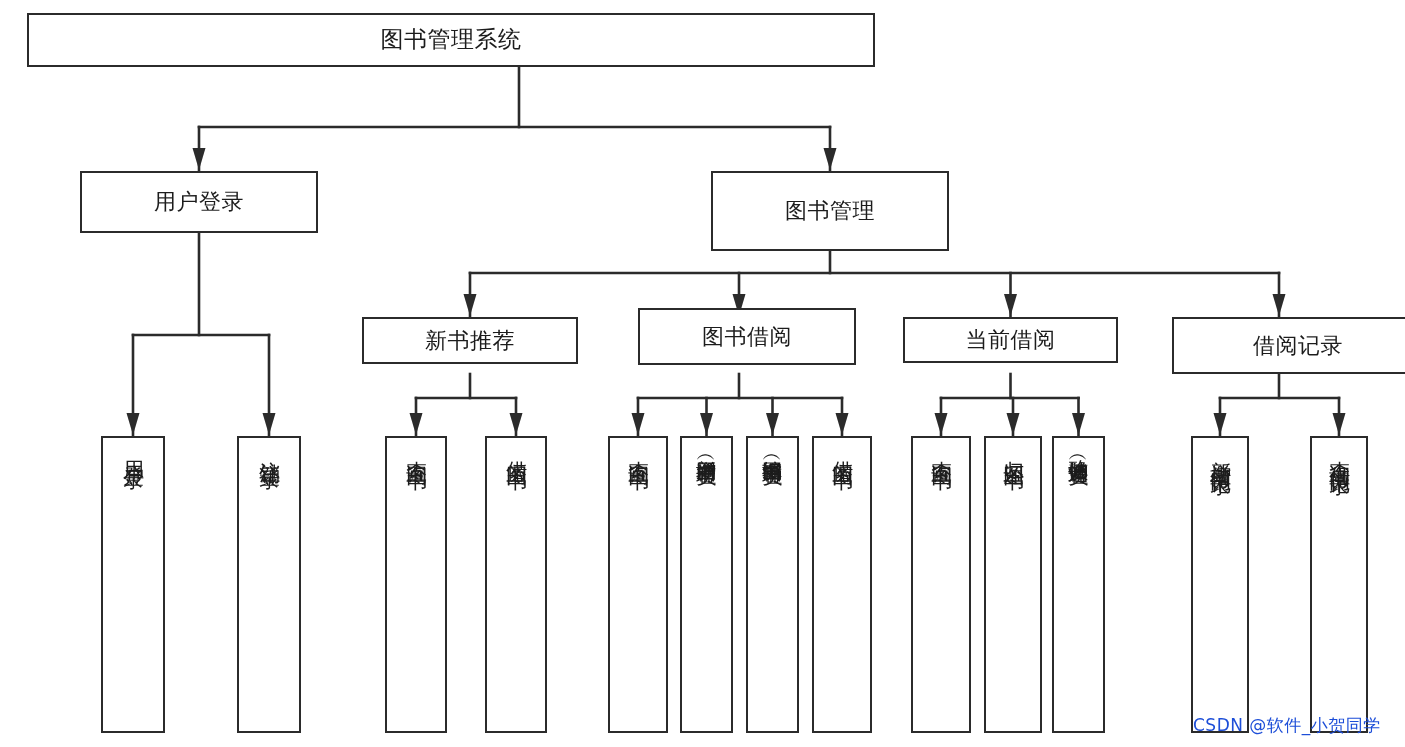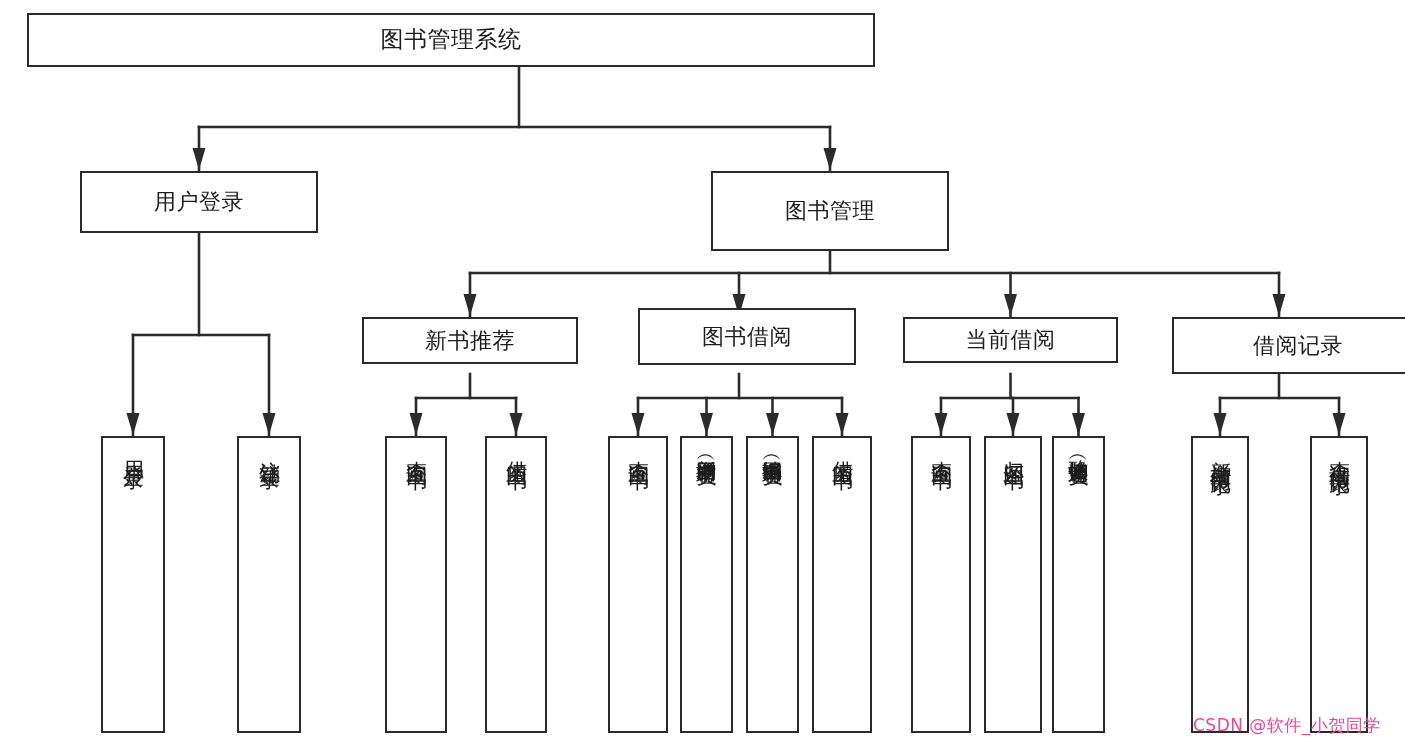--- a/index.html
+++ b/index.html
@@ -69,21 +69,21 @@
   }
   .node.vert.tall-text .node-label {
     letter-spacing: 1px;
     font-size: 20px;
   }
   #watermark {
     position: absolute;
     left: 1193px;
     top: 714px;
     font-size: 17px;
-    color: #ec4899;
+    color: #1d4ed8;
     font-family: "DejaVu Sans", "Liberation Sans", sans-serif;
     white-space: nowrap;
     letter-spacing: 0.5px;
   }
 </style>
 </head>
 <body>
 
 <div id="diagram-root">
 

